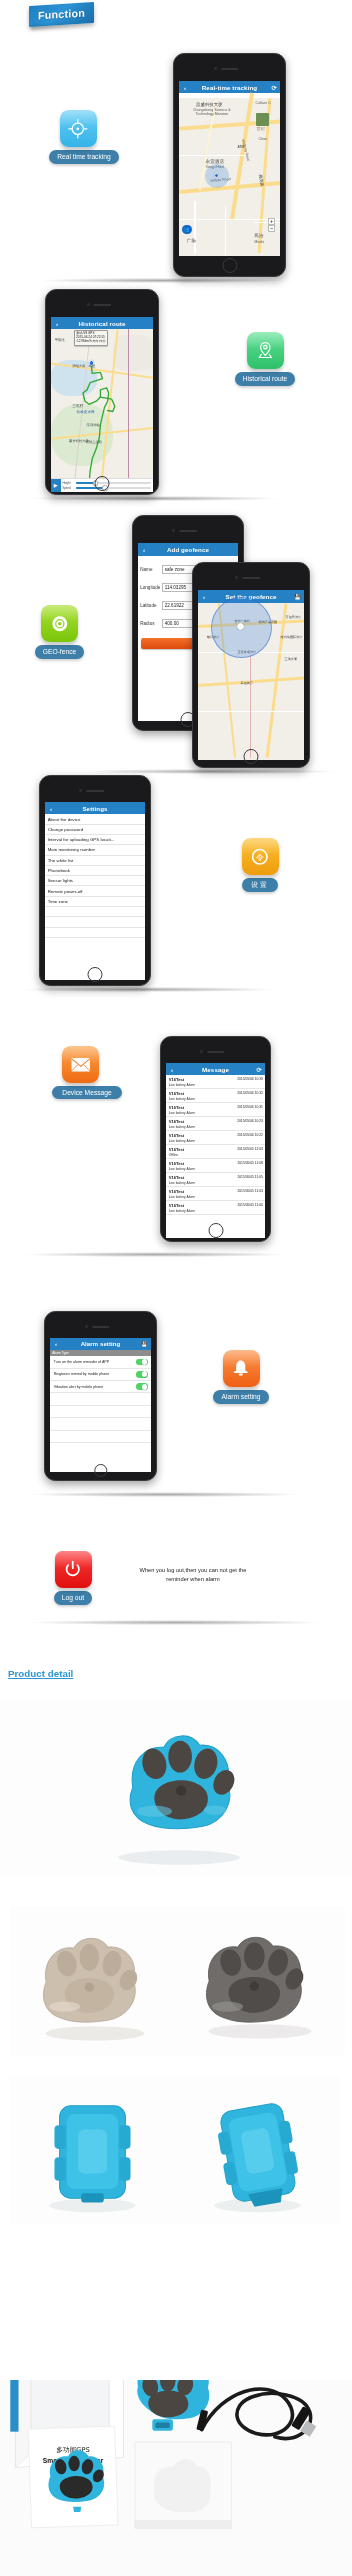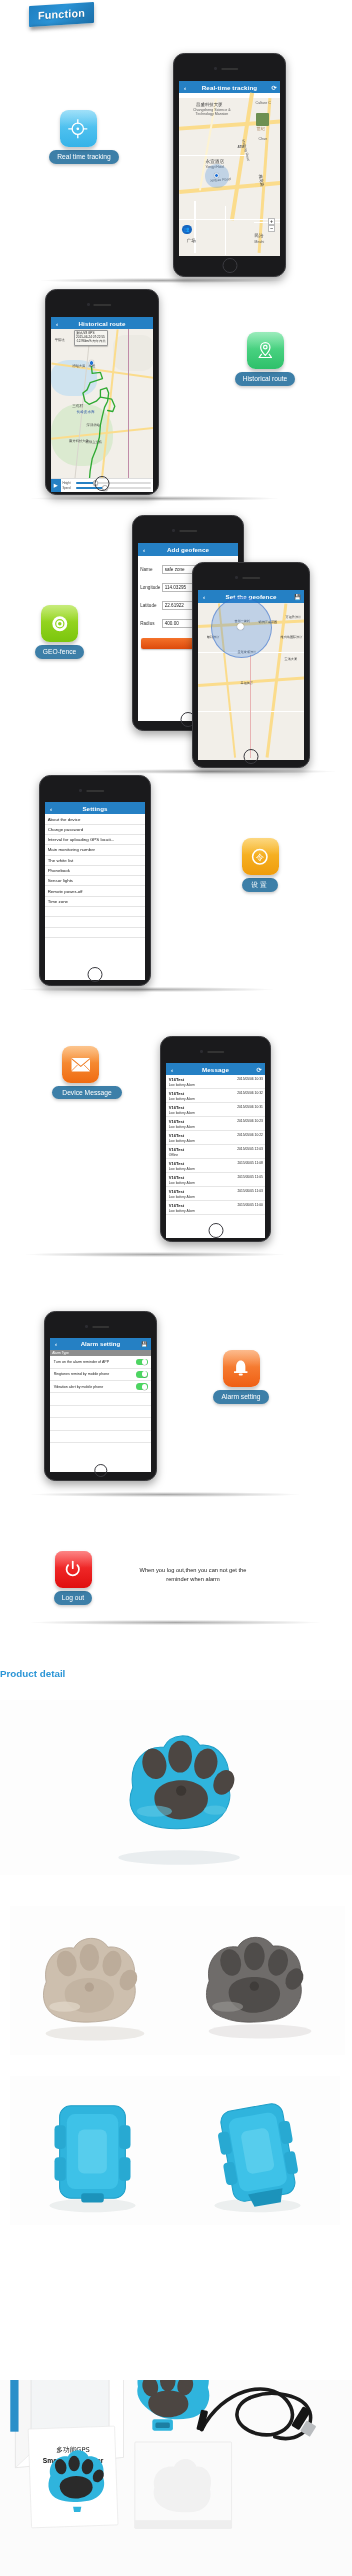--- a/index.html
+++ b/index.html
@@ -580,21 +580,21 @@
     </div>
     <div class="pill">Log out</div>
   </div>
 
   <div class="logout-note" style="left:108px; top:1566px; width:170px;">
     <div>When you log out,then you can not get the</div>
     <div>reminder when alarm</div>
   </div>
   <div class="shadow-line" style="left:31px; top:1620px; width:289px;"></div>
 
-  <div class="pd-title" style="left:0; top:1668px;">Product detail</div>
+  <div class="pd-title" style="left:8px; top:1668px;text-decoration:underline;">Product detail</div>
 
   <div class="photo" style="left:0; top:1700px; width:352px; height:175px; background:#fdfdfd;">
     <svg width="352" height="175" viewBox="0 0 684 340">
       <ellipse cx="348" cy="306" rx="118" ry="14" fill="#e9edef"></ellipse>
 
       <path d="M258 170 C250 120 282 88 318 92 C332 64 372 62 388 88 C424 84 452 118 442 162
                C456 196 436 238 392 246 C356 252 318 252 290 242 C254 230 246 198 258 170 Z" fill="#2fb4dd"></path>
       <path d="M258 170 C250 120 282 88 318 92 C332 64 372 62 388 88 C424 84 452 118 442 162
                C456 196 436 238 392 246 C356 252 318 252 290 242 C254 230 246 198 258 170 Z" fill="none" stroke="#1f9fc8" stroke-width="2"></path>
 

